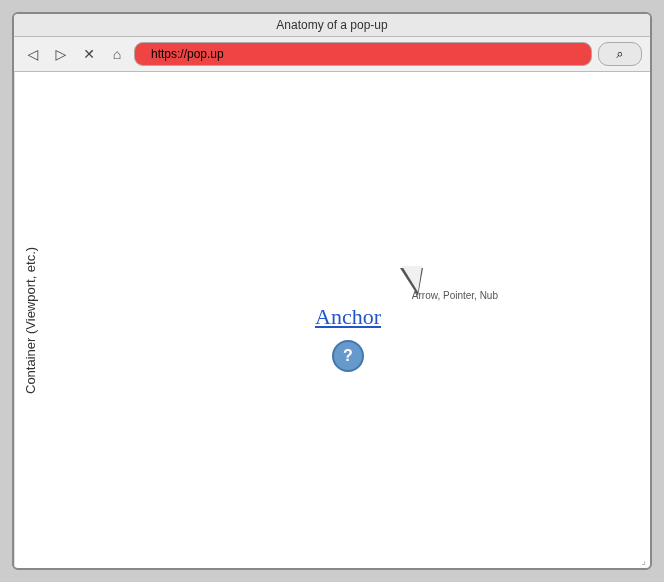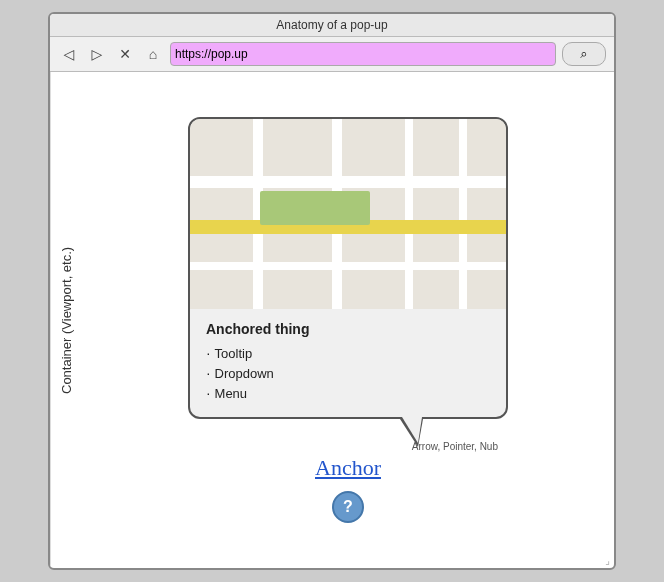--- a/index.html
+++ b/index.html
@@ -7,21 +7,21 @@
       background: #ccc;
       display: flex;
       justify-content: center;
       align-items: center;
       width: 664px;
       height: 582px;
       font-family: Arial, sans-serif;
     }
 
     .browser-window {
-      width: 568px;
+      width: 640px;
       height: 558px;
       background: #fff;
       border: 2px solid #888;
       border-radius: 6px;
       display: flex;
       flex-direction: column;
       overflow: hidden;
     }
 
     .title-bar {
@@ -52,24 +52,24 @@
       cursor: pointer;
       color: #444;
       background: none;
       border: none;
     }
 
     .address-bar {
       flex: 1;
       height: 24px;
       border: 1px solid #aaa;
-      border-radius: 4px;
-      padding: 0 4px;
+      border-radius: 9px;
+      padding: 0 16px;
       font-size: 12px;
-      background: #f0abfc;
+      background: #ef4444;
     }
 
     .search-btn {
       width: 44px;
       height: 24px;
       border: 1px solid #aaa;
       border-radius: 10px;
       background: #e8e8e8;
       display: flex;
       align-items: center;
@@ -288,43 +288,20 @@
     <div class="search-btn">
       <span>⌕</span>
     </div>
   </div>
   <div class="content-area">
     <div class="sidebar-label">
       <span>Container (Viewport, etc.)</span>
     </div>
     <div class="main-content">
       <div class="popup-container">
-        <div class="popup-box">
-          <div class="map-area">
-            <div class="map-grid">
-              <div class="map-road-h1"></div>
-              <div class="map-road-h2"></div>
-              <div class="map-road-h3"></div>
-              <div class="map-road-v1"></div>
-              <div class="map-road-v2"></div>
-              <div class="map-road-v3"></div>
-              <div class="map-road-v4"></div>
-              <div class="map-yellow-road"></div>
-              <div class="map-green-block"></div>
-            </div>
-          </div>
-          <div class="popup-text">
-            <div class="anchored-title">Anchored thing</div>
-            <ul class="anchored-list">
-              <li>Tooltip</li>
-              <li>Dropdown</li>
-              <li>Menu</li>
-            </ul>
-          </div>
-        </div>
         <div class="arrow-container">
           <div class="arrow-nub"></div>
           <span class="arrow-label">Arrow, Pointer, Nub</span>
         </div>
         <div class="anchor-row">
           <span class="anchor-text">Anchor</span>
           <div class="help-circle">
             <span>?</span>
           </div>
         </div>

